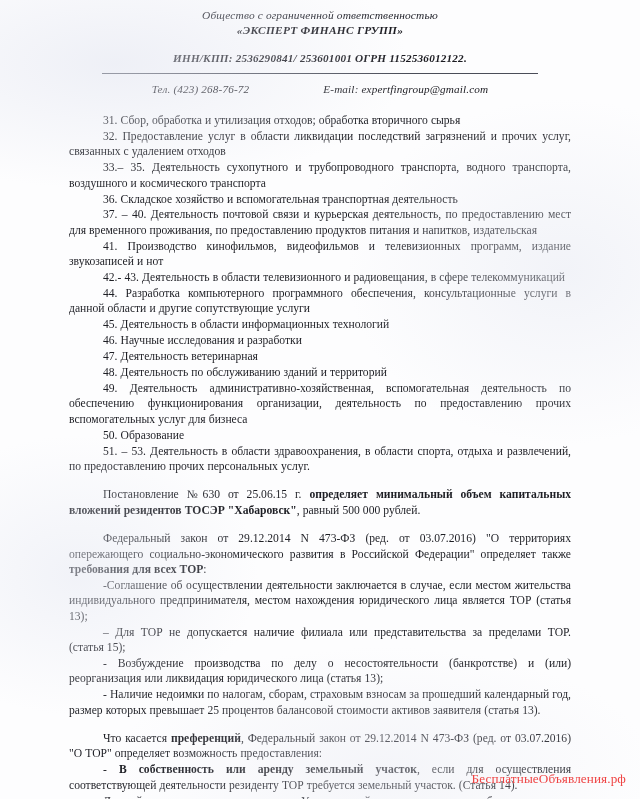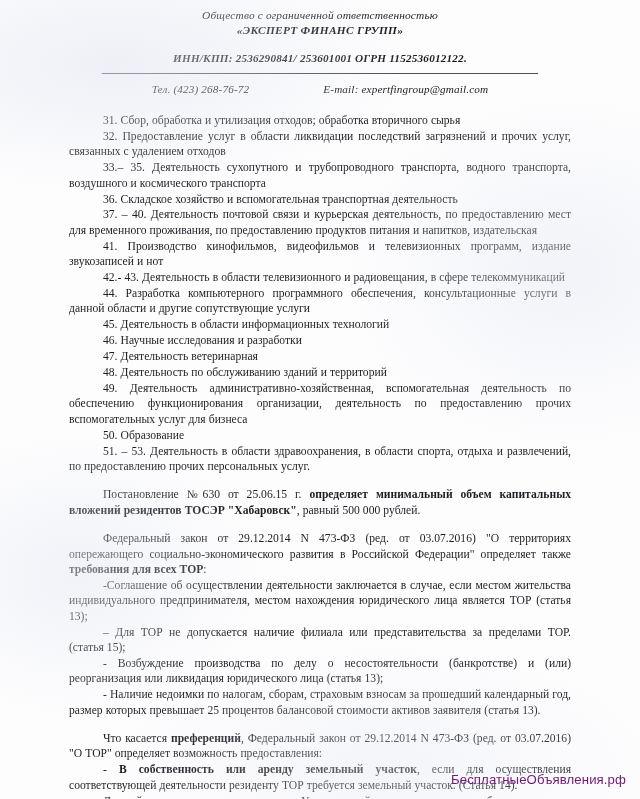--- a/index.html
+++ b/index.html
@@ -92,23 +92,23 @@
     word-spacing: 0.2px;
   }
   p.gap-before { margin-top: 13px; }
   b { font-weight: bold; }
 
   
   .watermark {
     position: absolute;
     right: 14px;
     bottom: 12px;
-    font-family: Liberation Sans, sans-serif;
+    font-family: Liberation Serif, serif;
     font-size: 13.2px;
-    color: #701a75;
+    color: #ef4444;
     letter-spacing: 0.1px;
     z-index: 4;
   }
 </style>
 </head>
 <body>
 
 <div class="scan-tint"></div>
 
 <div class="page">

